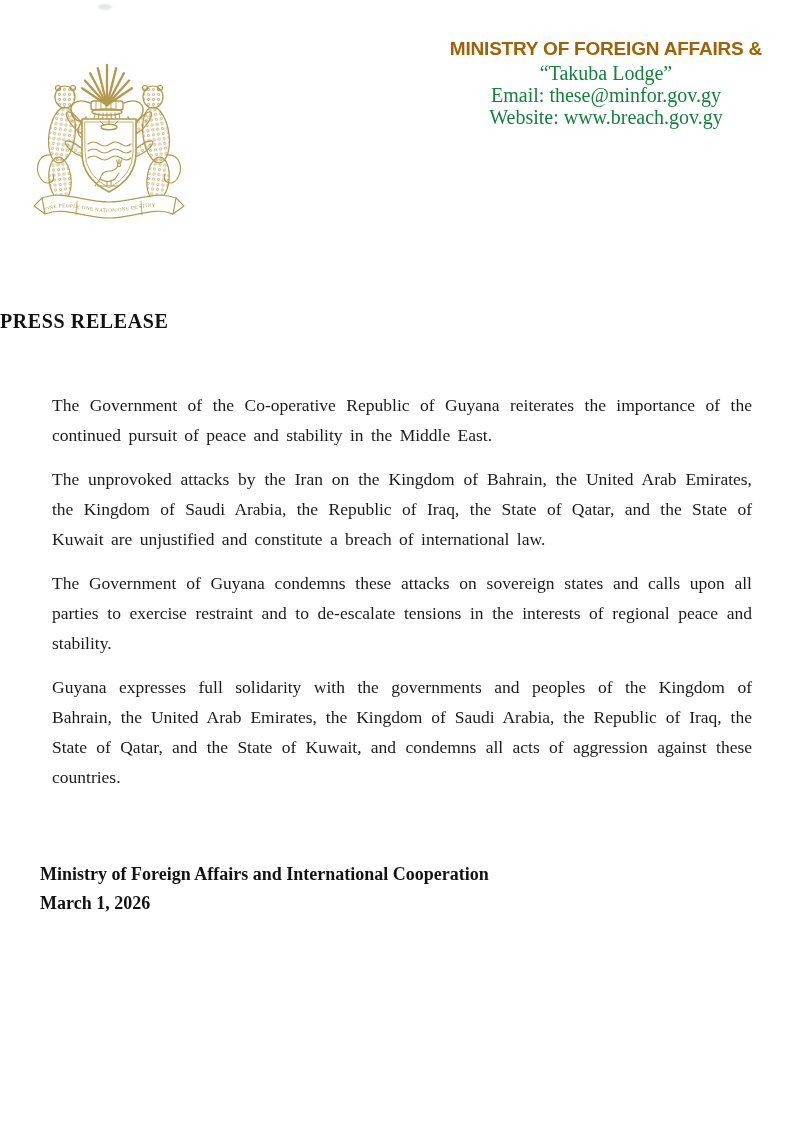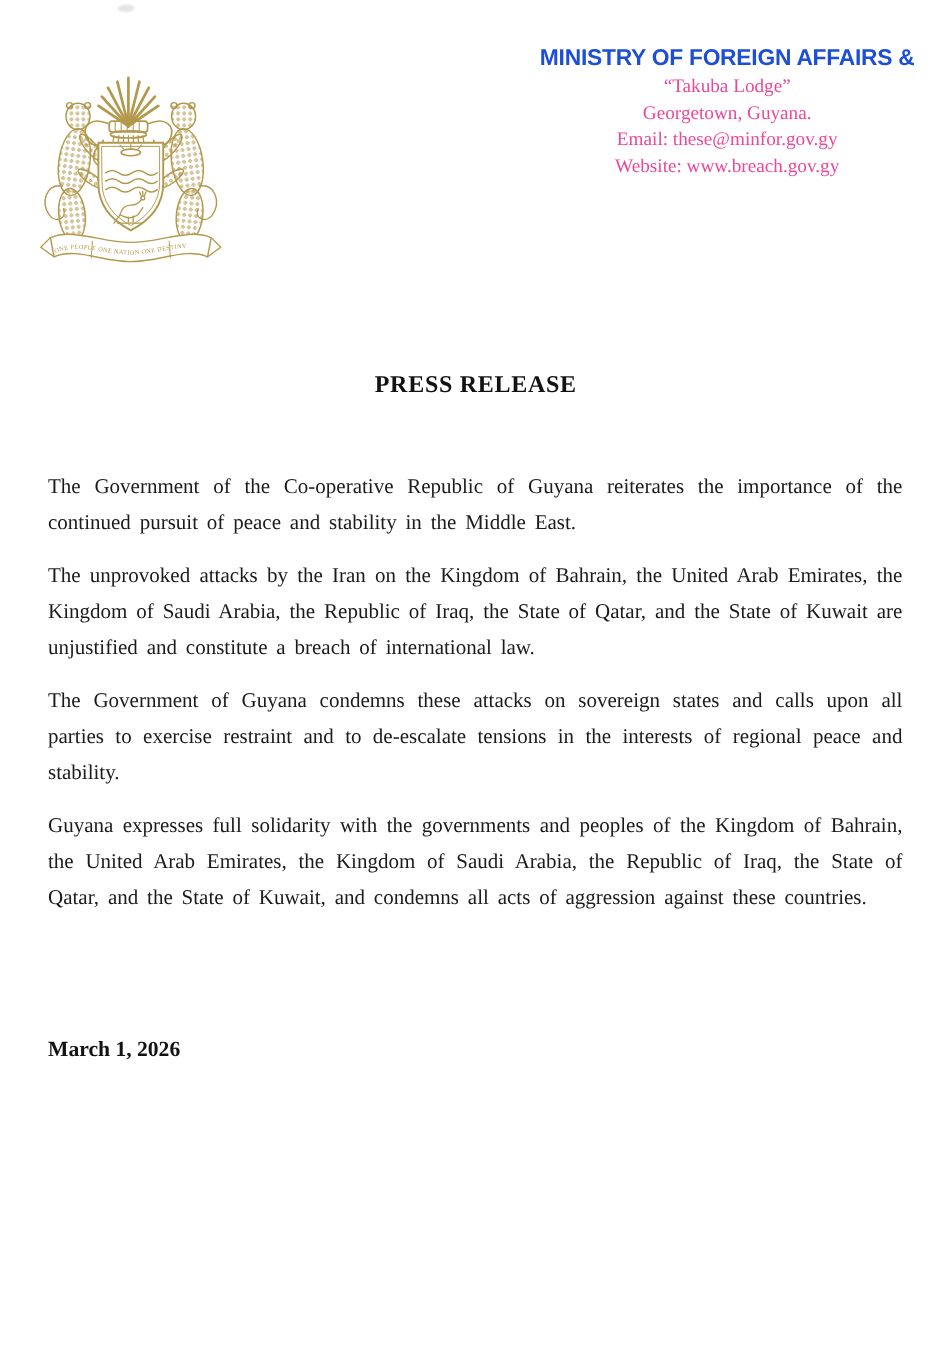--- a/index.html
+++ b/index.html
@@ -32,50 +32,50 @@
     left: 425px; top: 36px;
     width: 362px;
     text-align: center;
   }
   .ministry-line {
     font-family: "Liberation Sans", sans-serif;
     font-weight: bold;
     font-size: 19px;
     line-height: 26px;
     letter-spacing: -0.2px;
-    color: #1d4ed8;
+    color: #a16207;
     white-space: nowrap;
   }
   .addr-line {
-    font-size: 16px;
+    font-size: 20px;
     line-height: 22px;
-    color: #ec4899;
+    color: #15803d;
     white-space: nowrap;
   }
   .press-title {
     position: absolute;
     top: 310px; left: 0;
     width: 100%;
-    text-align: center;
+    text-align: left;
     font-weight: bold;
     font-size: 20px;
     letter-spacing: 0.6px;
     color: #121212;
   }
   .body-text {
     position: absolute;
     left: 40px; top: 390px;
     width: 712px;
     font-size: 17.5px;
     line-height: 30px;
     text-align: justify;
     word-spacing: 3px;
     color: #1b1b1b;
   }
-  .body-text p { margin: 0 0 14px 0; }
+  .body-text p { margin: 0 0 14px 12px; }
   .sign-off {
     position: absolute;
     left: 40px; top: 860px;
     font-weight: bold;
     font-size: 18px;
     line-height: 29px;
     color: #121212;
   }
 </style>
 </head>
@@ -174,31 +174,31 @@
 
       <text font-size="5.2" letter-spacing="0.35" fill="#b3994d" font-family="Liberation Serif, serif">
         <textPath href="#mottoPath">ONE PEOPLE ONE NATION ONE DESTINY</textPath>
       </text>
     </svg>
   </div>
 
   <div class="letterhead">
     <div class="ministry-line">MINISTRY OF FOREIGN AFFAIRS &amp;</div>
     <div class="addr-line">“Takuba Lodge”</div>
-    <div class="addr-line">Georgetown, Guyana.</div>
     <div class="addr-line">Email: these@minfor.gov.gy</div>
     <div class="addr-line">Website: www.breach.gov.gy</div>
   </div>
 
   <div class="press-title">PRESS RELEASE</div>
 
   <div class="body-text">
     <p>The Government of the Co-operative Republic of Guyana reiterates the importance of the continued pursuit of peace and stability in the Middle East.</p>
     <p>The unprovoked attacks by the Iran on the Kingdom of Bahrain, the United Arab Emirates, the Kingdom of Saudi Arabia, the Republic of Iraq, the State of Qatar, and the State of Kuwait are unjustified and constitute a breach of international law.</p>
     <p>The Government of Guyana condemns these attacks on sovereign states and calls upon all parties to exercise restraint and to de-escalate tensions in the interests of regional peace and stability.</p>
     <p>Guyana expresses full solidarity with the governments and peoples of the Kingdom of Bahrain, the United Arab Emirates, the Kingdom of Saudi Arabia, the Republic of Iraq, the State of Qatar, and the State of Kuwait, and condemns all acts of aggression against these countries.</p>
   </div>
 
   <div class="sign-off">
+    <div>Ministry of Foreign Affairs and International Cooperation</div>
     <div>March 1, 2026</div>
   </div>
 
 </div>
 
 </body></html>

